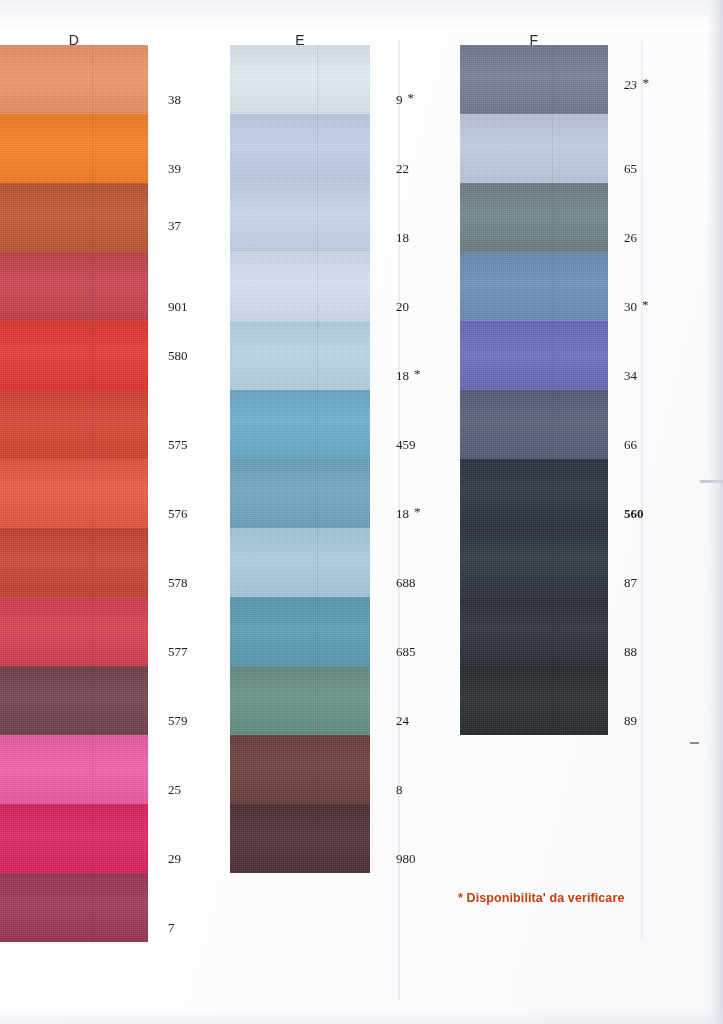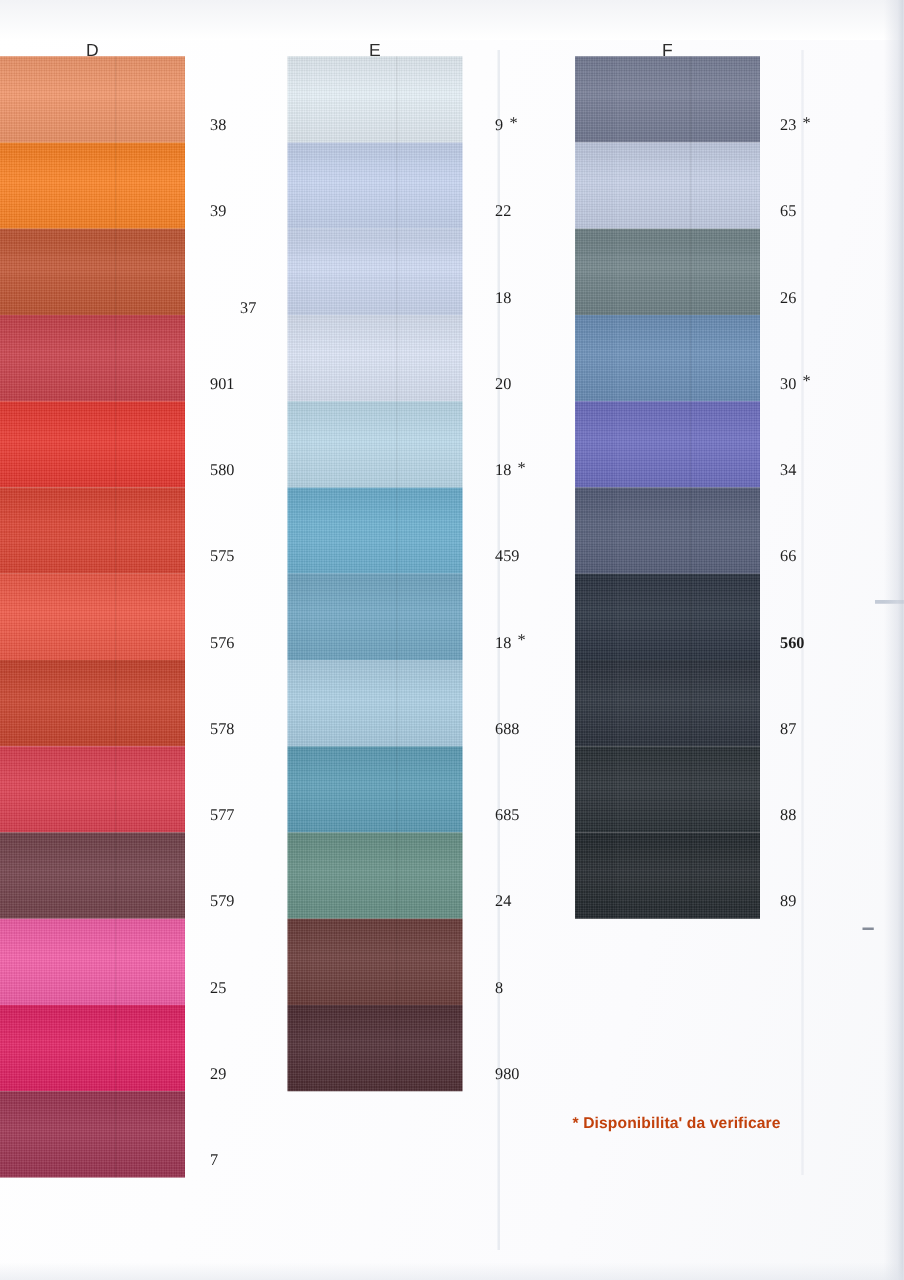--- a/index.html
+++ b/index.html
@@ -160,27 +160,27 @@
         <div class="swatch" title="7" style="height: 69px; background: rgb(157, 51, 81);"></div>
       </div>
     </div>
     <div class="code-list" style="left: 168px; top: 32px; position: absolute;">
       <div class="code" style="position: absolute; top: 60px;">
         <span class="num">38</span>
       </div>
       <div class="code" style="position: absolute; top: 129px;">
         <span class="num">39</span>
       </div>
-      <div class="code" style="position: absolute; top: 206px; margin-left: 24px;">
+      <div class="code" style="position: absolute; top: 186px;">
         <span class="num">37</span>
       </div>
       <div class="code" style="position: absolute; top: 267px;">
         <span class="num">901</span>
       </div>
-      <div class="code" style="position: absolute; top: 336px;">
+      <div class="code" style="position: absolute; top: 316px;">
         <span class="num">580</span>
       </div>
       <div class="code" style="position: absolute; top: 405px;">
         <span class="num">575</span>
       </div>
       <div class="code" style="position: absolute; top: 474px;">
         <span class="num">576</span>
       </div>
       <div class="code" style="position: absolute; top: 543px;">
         <span class="num">578</span>
@@ -268,21 +268,21 @@
         <div class="swatch" title="30" style="height: 69px; background: rgb(106, 143, 184);"></div>
         <div class="swatch" title="34" style="height: 69px; background: rgb(106, 107, 191);"></div>
         <div class="swatch" title="66" style="height: 69px; background: rgb(84, 93, 120);"></div>
         <div class="swatch" title="560" style="height: 69px; background: rgb(40, 49, 63);"></div>
         <div class="swatch" title="87" style="height: 69px; background: rgb(43, 50, 61);"></div>
         <div class="swatch" title="88" style="height: 69px; background: rgb(38, 45, 51);"></div>
         <div class="swatch" title="89" style="height: 69px; background: rgb(34, 40, 45);"></div>
       </div>
     </div>
     <div class="code-list" style="left: 624px; top: 32px; position: absolute;">
-      <div class="code" style="position: absolute; top: 60px;">
+      <div class="code" style="position: absolute; top: 45px; font-style: italic;">
         <span class="num">23</span>
         <span class="star">*</span>
       </div>
       <div class="code" style="position: absolute; top: 129px;">
         <span class="num">65</span>
       </div>
       <div class="code" style="position: absolute; top: 198px;">
         <span class="num">26</span>
       </div>
       <div class="code" style="position: absolute; top: 267px;">

